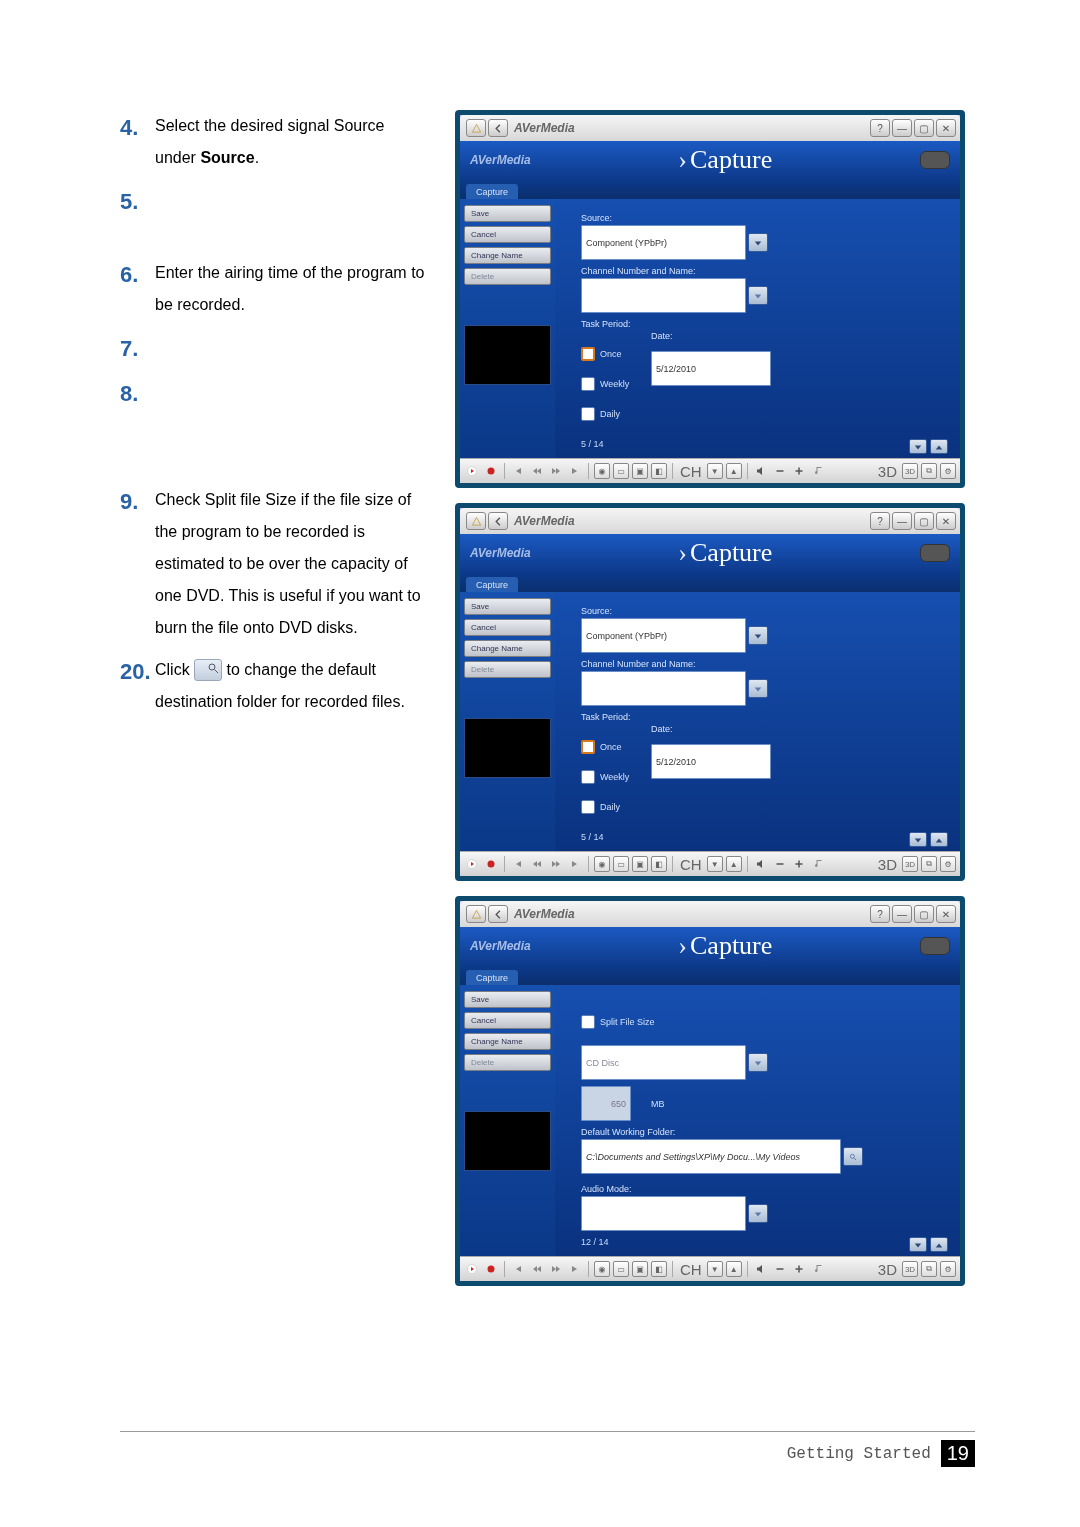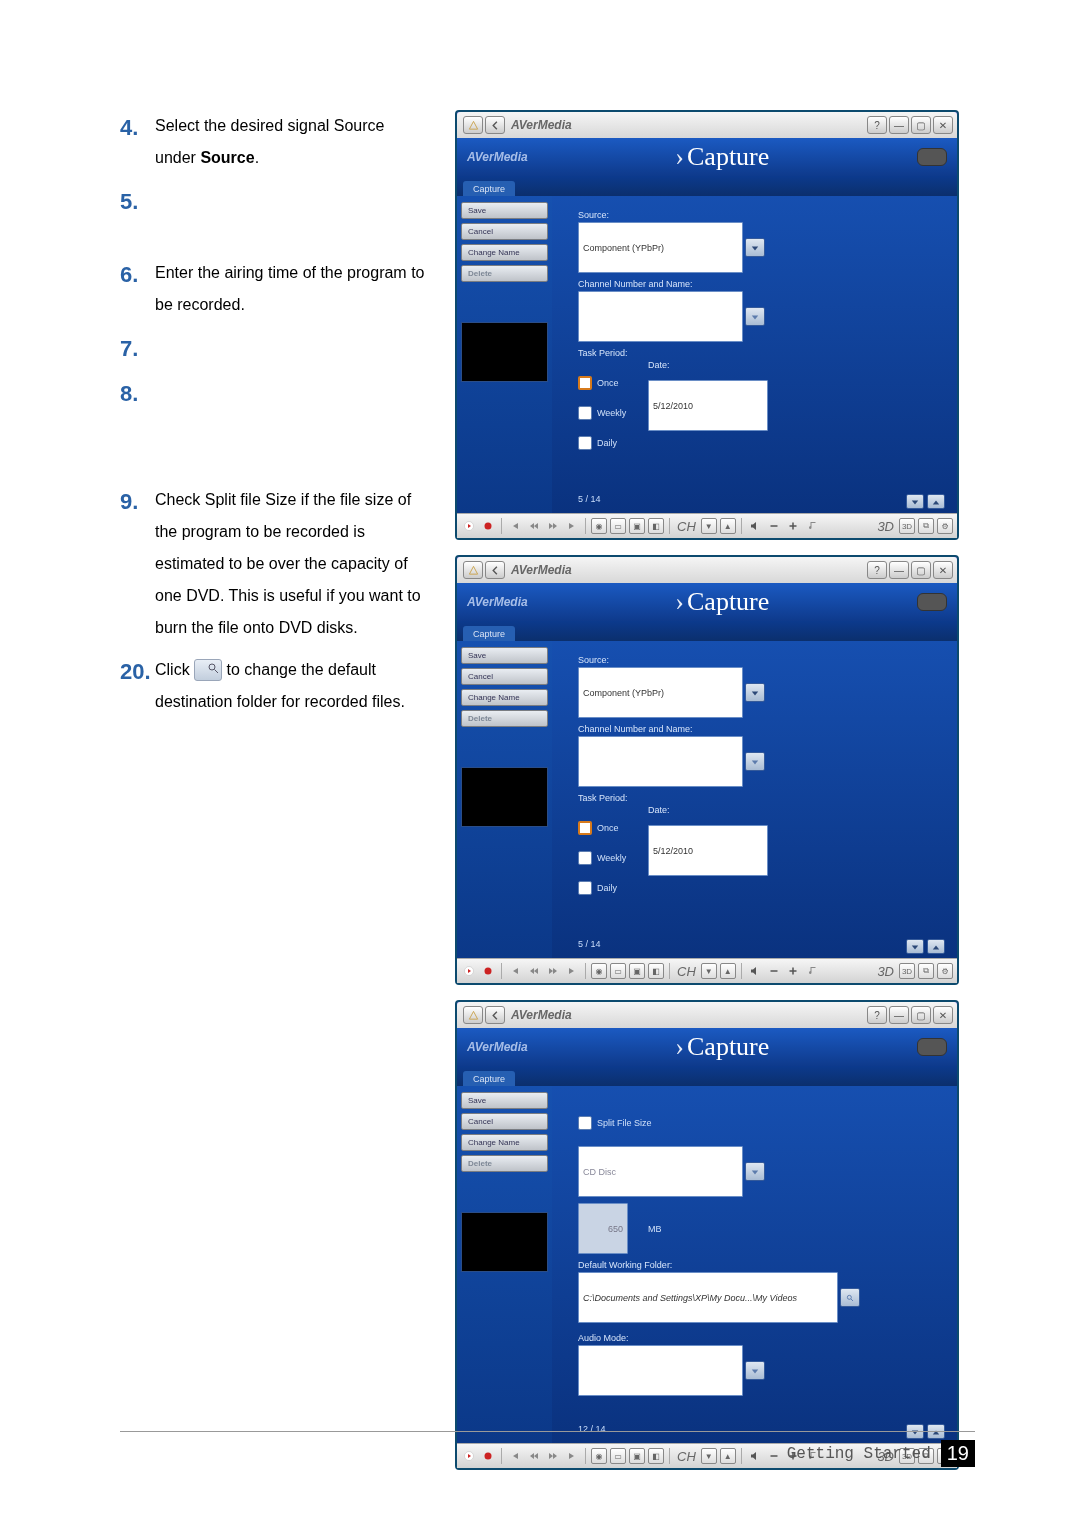--- a/index.html
+++ b/index.html
@@ -5,54 +5,54 @@
   html,body{margin:0;padding:0;background:#fff;font-family:Arial,Helvetica,sans-serif;color:#000;}
   .page{width:1080px;height:1527px;position:relative;box-sizing:border-box;padding:110px 105px 0 120px;}
   .columns{display:flex;gap:30px;}
   .textcol{width:305px;flex-shrink:0;font-size:16px;line-height:2.0;}
   .step{display:flex;margin-bottom:10px;}
   .stepnum{color:#2a62a6;font-weight:bold;font-size:22px;width:35px;flex-shrink:0;line-height:1.6;}
   .steptxt{flex:1;}
   .imgcol{flex:1;display:flex;flex-direction:column;gap:15px;}
   .group{margin-bottom:38px;}
   
-  .shot{width:500px;background:#c4b5fd;border:2px solid #0c4a6e;border-radius:4px;font-family:Tahoma,Arial,sans-serif;}
+  .shot{width:500px;background:#c4b5fd;border:5px solid #0c4a6e;border-radius:4px;font-family:Tahoma,Arial,sans-serif;}
   .titlebar{display:flex;align-items:center;height:22px;padding:2px 4px;background:linear-gradient(#f5f5f5,#d8d8d8);border-top-left-radius:4px;border-top-right-radius:4px;font-size:9px;color:#555;}
   .tbtn{width:18px;height:16px;border:1px solid #888;border-radius:3px;display:inline-flex;align-items:center;justify-content:center;margin-left:2px;font-size:10px;background:linear-gradient(#fff,#ccc);color:#555;}
   .tbtn svg{width:11px;height:11px;}
   .logo{font-weight:bold;font-style:italic;color:#666;margin-left:6px;font-size:12px;}
   .bluebar{background:linear-gradient(#1b5ac2,#0e3a8c);height:38px;display:flex;align-items:center;padding:0 10px;color:#cfd9ef;font-size:12px;}
   .bluebar .brand{font-weight:bold;font-style:italic;color:#a7bee8;}
   .bluebar .captitle{flex:1;text-align:center;color:#fff;font-size:26px;font-family:Georgia,serif;}
   .bluebar .captitle::before{content:"›";color:#eaeef7;margin-right:3px;}
   .hdicon{width:28px;height:16px;border-radius:6px;background:#555;border:1px solid #333;}
   .tabstrip{background:linear-gradient(#0c3a8d,#0b2f6d);height:20px;font-size:9px;color:#9cb8e6;padding-left:6px;display:flex;align-items:flex-end;}
   .tab{background:#265fb2;padding:3px 10px 2px 10px;border-top-left-radius:3px;border-top-right-radius:3px;color:#d9e3f4;}
   .body{display:flex;}
   .side{width:95px;background:linear-gradient(#1651b0,#0b3888);padding:6px 4px;box-sizing:border-box;}
   .sbtn{background:linear-gradient(#e9edf2,#bfc3c9);border:1px solid #7a7d82;border-radius:2px;font-size:8px;color:#335;padding:3px 6px;margin-bottom:4px;}
-  .sbtn.dis{color:#7e8896;font-weight:bold;}
+  .sbtn.dis{color:#7e8896;}
   .preview{width:85px;height:58px;background:#000;margin-top:40px;border:1px solid #2a4d88;}
   .main{flex:1;background:linear-gradient(#164fb0,#0a327f);padding:14px 12px 4px 26px;box-sizing:border-box;color:#cfe0f9;font-size:9px;}
   .lbl{margin-bottom:2px;color:#d7e5fb;}
   .dropdown{display:flex;align-items:center;margin-bottom:6px;}
-  .ddfield{background:#fff;height:17px;border:1px solid #6a8ec6;font-size:9px;color:#333;padding:16px 4px;display:flex;align-items:center;border-radius:1px;}
+  .ddfield{background:#fff;height:17px;border:1px solid #6a8ec6;font-size:9px;color:#333;padding:8px 4px;display:flex;align-items:center;border-radius:1px;}
   .ddbtn{width:18px;height:17px;border:1px solid #355a9a;border-radius:2px;display:inline-flex;align-items:center;justify-content:center;margin-left:2px;background:linear-gradient(#dfe7f1,#a9bcd4);}
   .ddbtn svg{width:8px;height:8px;}
   .chk{display:flex;align-items:center;margin:16px 0;}
   .chk .box{width:12px;height:12px;background:#fff;border:1px solid #5c7db1;border-radius:2px;margin-right:5px;}
   .chk.orange .box{border:2px solid #d77a1b;width:10px;height:10px;}
-  .pager{color:#c9ddfb;font-size:9px;margin-top:28px;}
+  .pager{color:#c9ddfb;font-size:9px;margin-top:2px;}
   .pagerbtns{float:right;}
   .pagerbtns .ddbtn{height:13px;width:16px;margin-left:0;}
   .ctrlbar{background:linear-gradient(#f6f6f6,#d3d3d3);height:24px;border-top:1px solid #aaa;display:flex;align-items:center;padding:0 4px;font-size:9px;color:#555;gap:3px;}
   .cicon{width:16px;height:16px;display:inline-flex;align-items:center;justify-content:center;border-radius:2px;}
   .cicon svg{width:12px;height:12px;}
   .sep{width:1px;height:16px;background:#aaa;margin:0 2px;}
-  .chlbl{font-size:13px;color:#666;margin:0 2px;font-style:italic;}
+  .chlbl{font-size:15px;color:#666;margin:0 2px;}
   .sqimg{width:14px;height:14px;border:1px solid #888;border-radius:2px;background:linear-gradient(#fff,#ddd);display:inline-flex;align-items:center;justify-content:center;font-size:8px;color:#666;}
   
   .pgfoot{position:absolute;bottom:60px;left:120px;right:105px;border-top:1px solid #999;padding-top:8px;display:flex;justify-content:flex-end;align-items:center;font-family:"Courier New",monospace;color:#555;font-size:16px;}
   .pgfoot .num{background:#000;color:#fff;padding:2px 6px;font-size:20px;margin-left:10px;font-family:Arial;}
   .inlineicon{display:inline-block;vertical-align:middle;width:26px;height:20px;border:1px solid #9aa6b9;border-radius:3px;background:linear-gradient(#e8eef6,#c2cedd);position:relative;}
   .inlineicon svg{position:absolute;right:2px;top:2px;width:12px;height:12px;}
 </style>
 </head>
 <body>
 

